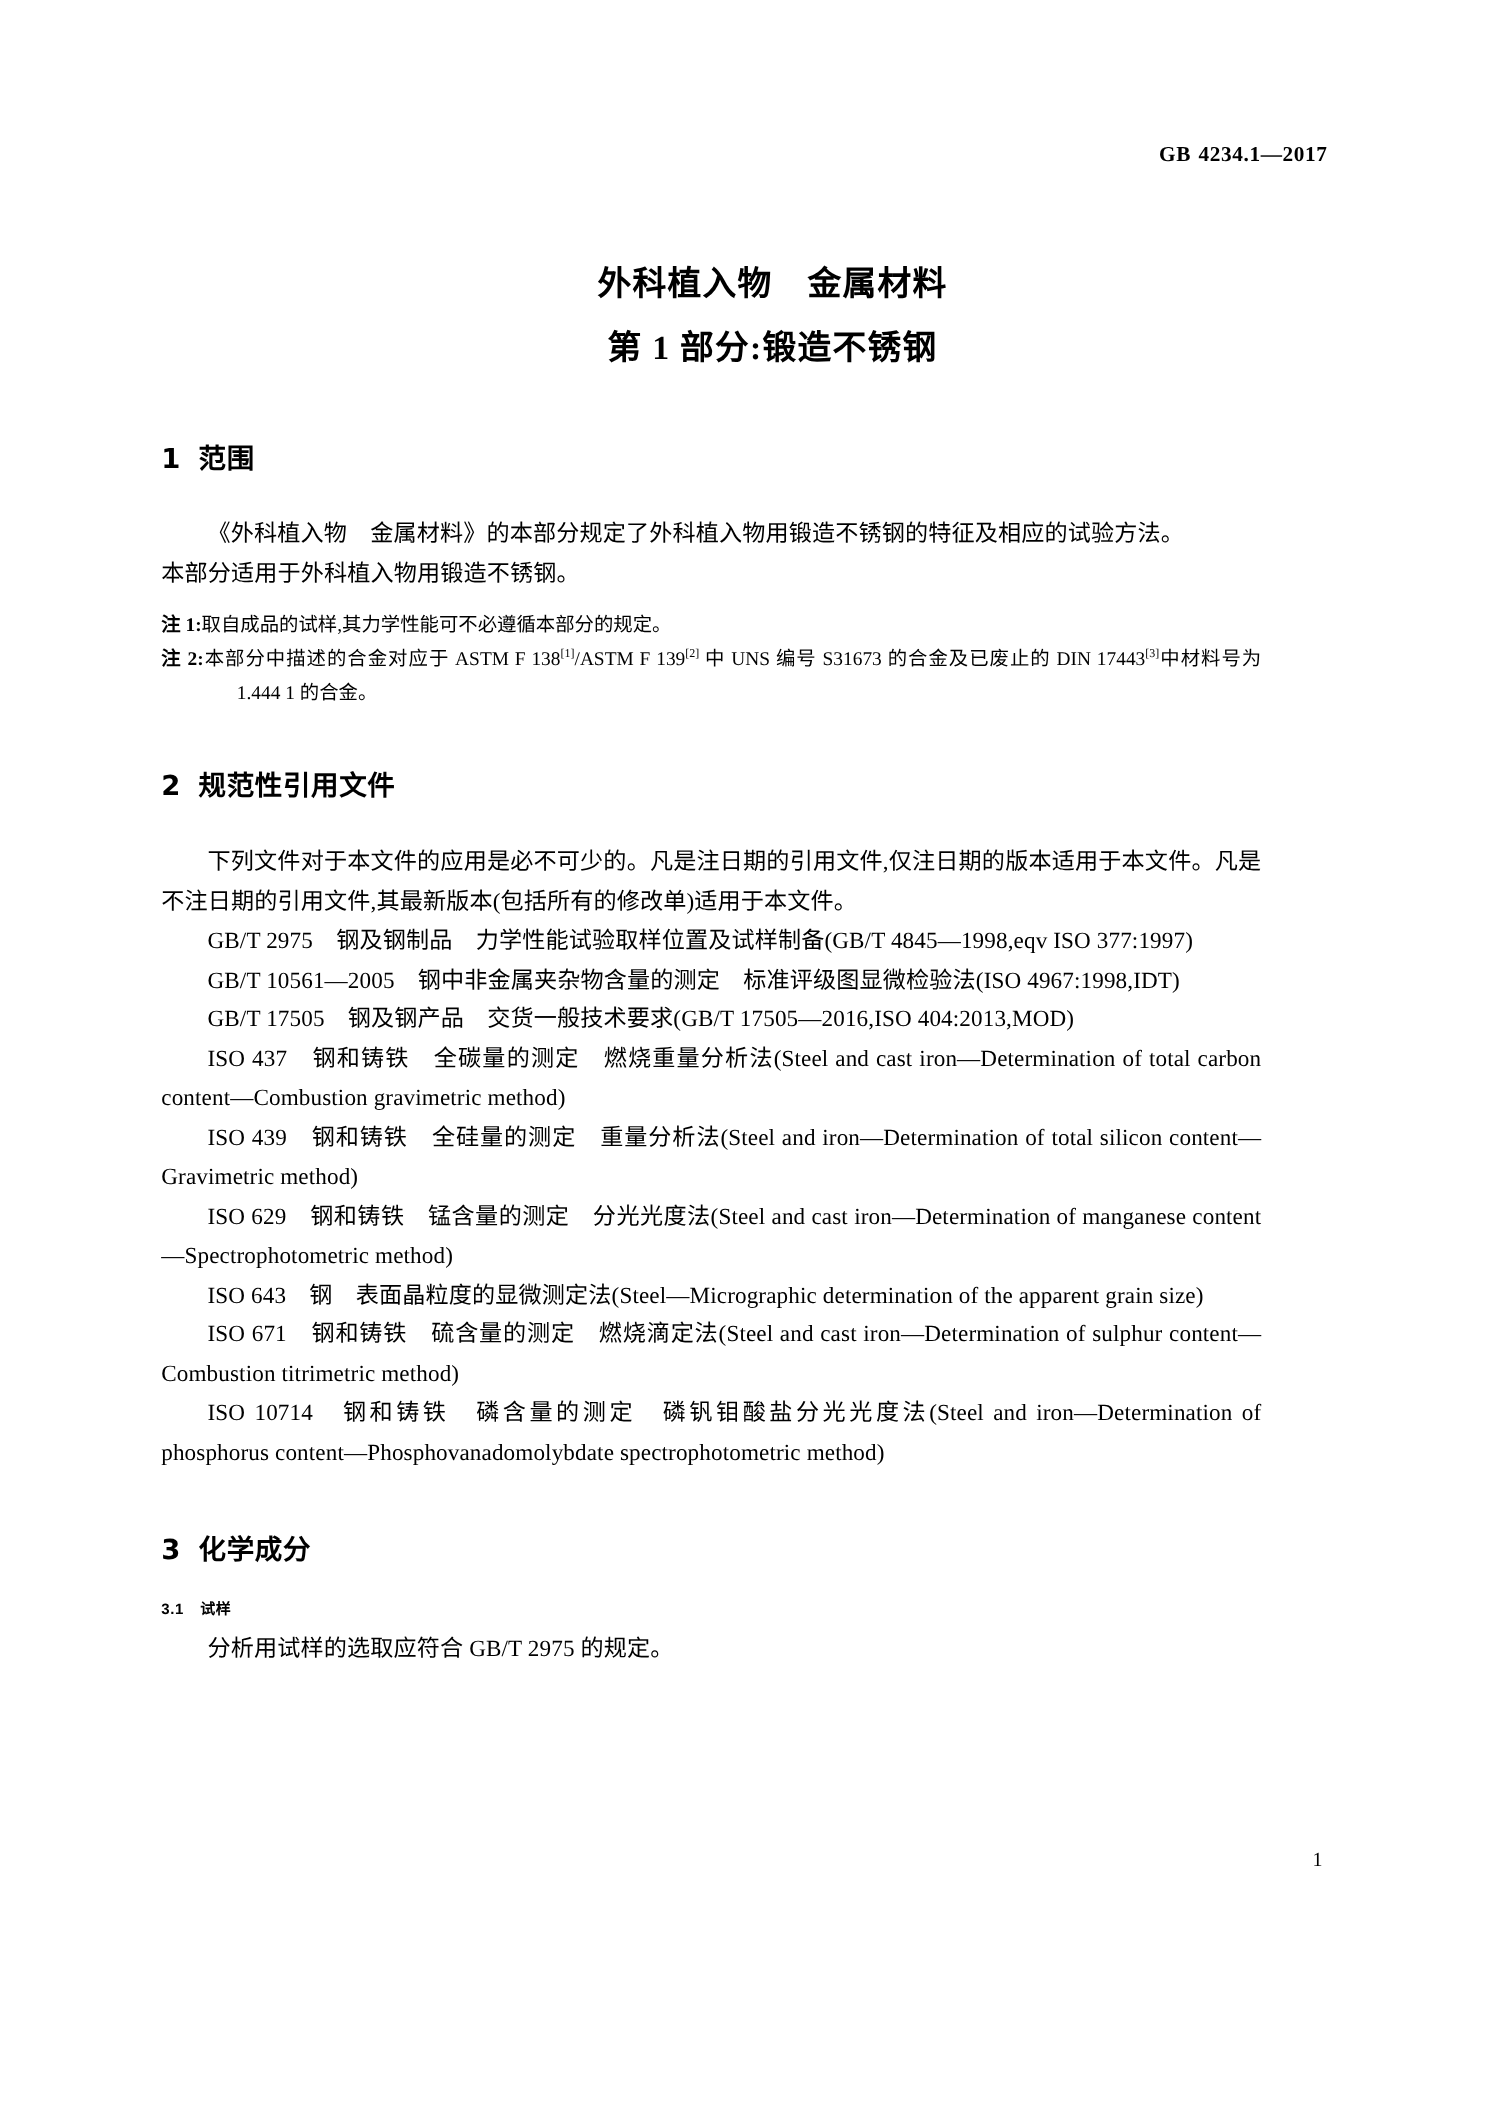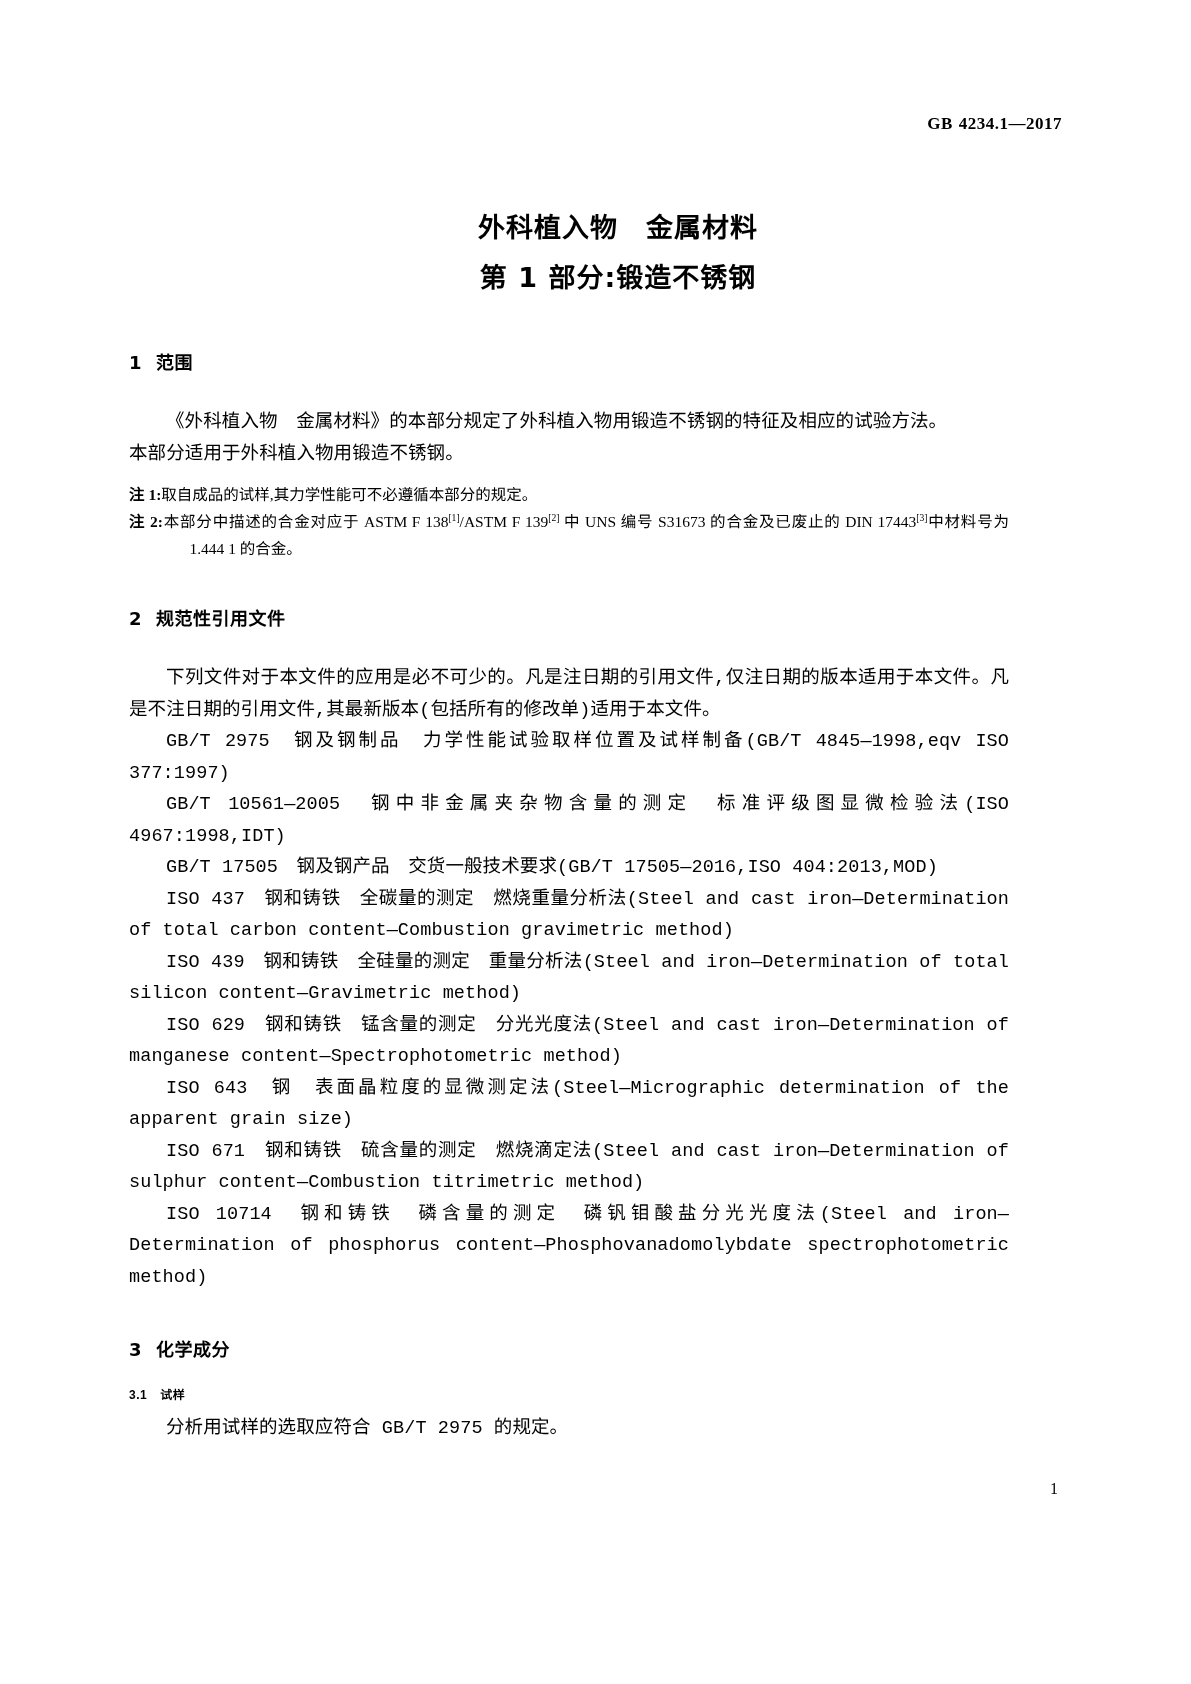--- a/index.html
+++ b/index.html
@@ -43,33 +43,33 @@
     left: 0;
     right: 0;
     text-align: center;
     font-family: "DejaVu Sans", "Liberation Sans", sans-serif;
     font-weight: bold;
     font-size: 27px;
     line-height: 50px;
     letter-spacing: 1px;
     margin-left: 45px;
   }
-  .doc-title .line2 { display: block; }
+  .doc-title .line2 { display: block; font-family: Liberation Serif, serif; }
 
   
   .body {
     position: absolute;
     top: 348px;
     left: 122px;
     width: 880px;
   }
 
   h2.clause {
     font-family: "DejaVu Sans", "Liberation Sans", sans-serif;
-    font-size: 18px;
+    font-size: 22px;
     font-weight: bold;
     margin: 0;
     letter-spacing: 0.5px;
   }
   h2.clause .num { margin-right: 14px; font-weight: bold; }
 
   h3.subclause {
     font-family: Liberation Sans, sans-serif;
     font-size: 12px;
     font-weight: bold;
@@ -78,21 +78,20 @@
   }
   h3.subclause .num { margin-right: 13px; }
 
   p.para {
     margin: 0;
     font-size: 18.5px;
     line-height: 31.5px;
     text-align: justify;
     text-justify: inter-ideograph;
     letter-spacing: 0.1px;
-    font-family: Liberation Mono, monospace;
   }
   p.indent { text-indent: 2em; }
 
   p.note {
     margin: 0;
     font-size: 15.5px;
     line-height: 27px;
     text-align: justify;
     padding-left: 0;
   }

